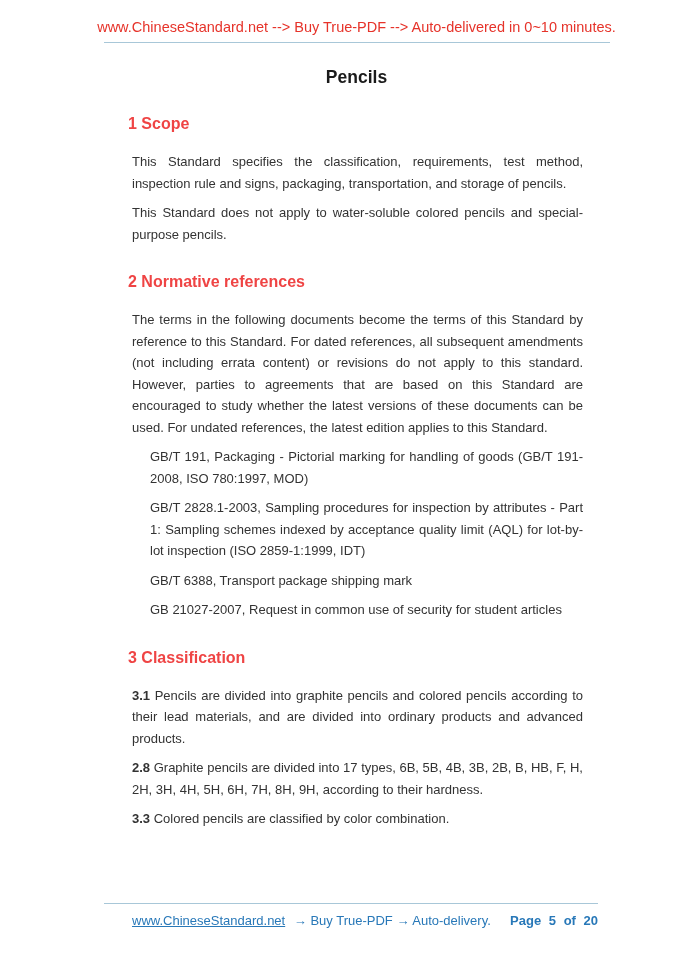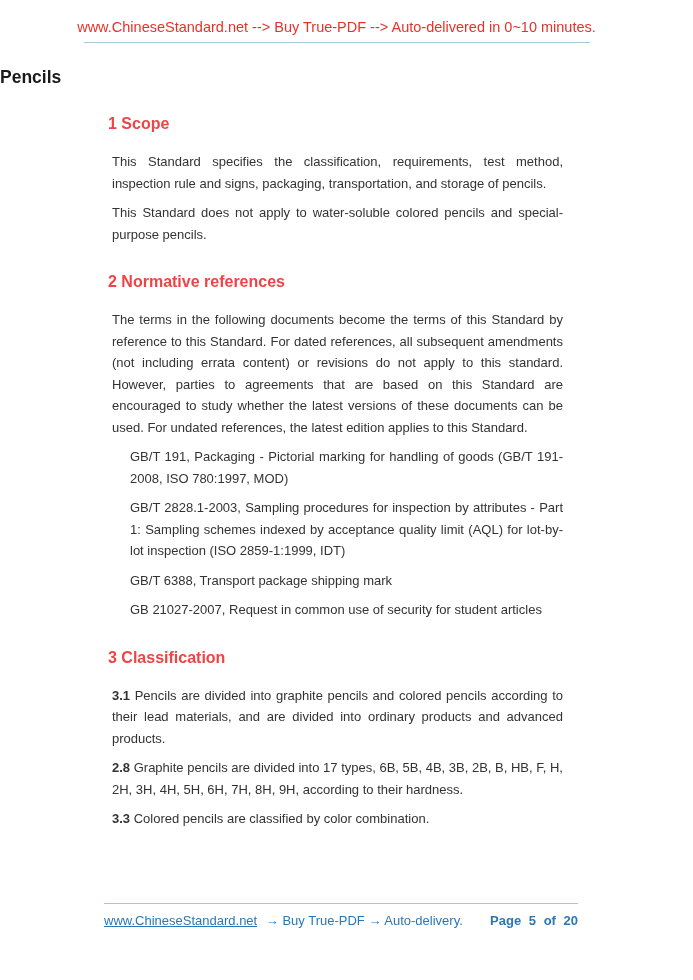--- a/index.html
+++ b/index.html
@@ -4,21 +4,21 @@
 <style>
   html, body { margin: 0; padding: 0; }
   body {
     width: 693px;
     height: 980px;
     background: #ffffff;
     font-family: "Liberation Sans", "DejaVu Sans", sans-serif;
     position: relative;
     overflow: hidden;
   }
-  .page { width: 673px; height: 980px; position: relative; }
+  .page { width: 673px; height: 980px; position: relative; padding-left: 20px; }
 
   
   .promo {
     padding-top: 19px;
     text-align: center;
     color: var(--promo_red, #e6332a);
     font-size: 14.5px;
     line-height: 17px;
   }
   .std-number {
@@ -32,20 +32,21 @@
     width: 506px;
     margin: 6px auto 0 auto;
     border: none;
     border-top: 1.5px solid var(--rule_blue, #a8c7d8);
     height: 0;
   }
 
   
   .doc-title {
     margin-top: 24px;
+    text-align: center;
     font-size: 17.5px;
     font-weight: bold;
     color: #1a1a1a;
     line-height: 20px;
   }
 
   
   .content {
     margin: 0 102px 0 104px;
     color: var(--body_text, #333333);
@@ -81,21 +82,21 @@
     margin: 0;
   }
   .footer-row {
     margin-top: 9px;
     display: flex;
     justify-content: space-between;
     align-items: baseline;
     color: var(--footer_blue, #2878b8);
     font-size: 13px;
   }
-  .footer-left { white-space: nowrap; }
+  .footer-left { white-space: nowrap; margin-left: 28px; }
   .footer-link { text-decoration: underline; cursor: pointer; }
   .footer-tagline { margin-left: 5px; }
   .pageinfo { white-space: nowrap; }
   .pageinfo span { margin-left: 4px; font-weight: bold; }
   .pageinfo span:first-child { margin-left: 0; }
   .pageinfo .bold { font-weight: bold; }
 </style>
 </head>
 <body style="--promo_red: #e6332a; --standard_blue: #2e86c8; --footer_blue: #2878b8; --rule_blue: #a8c7d8; --body_text: #333333;">
 

